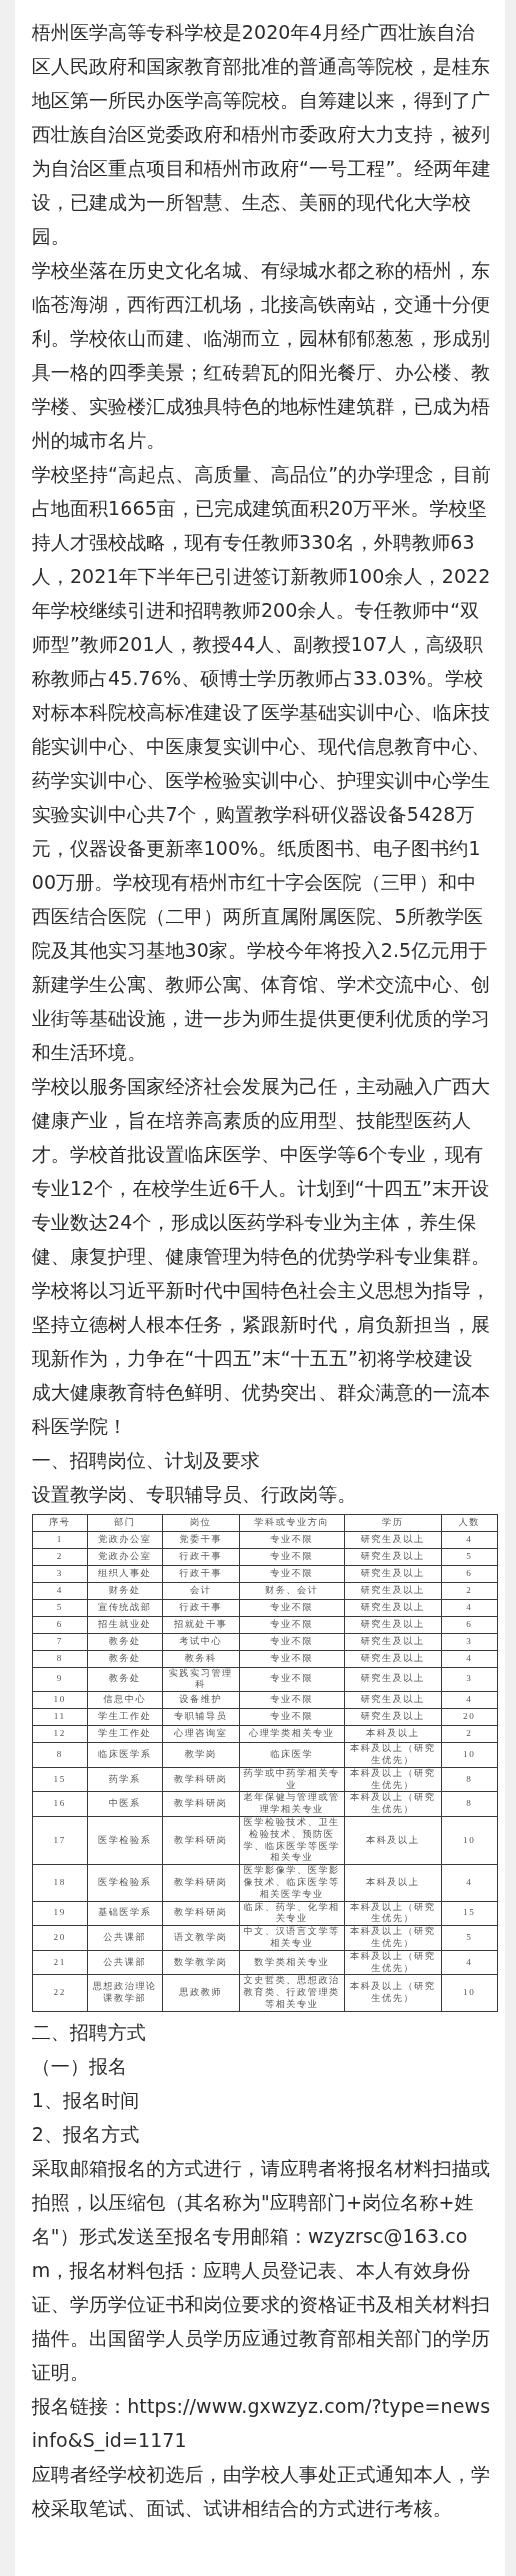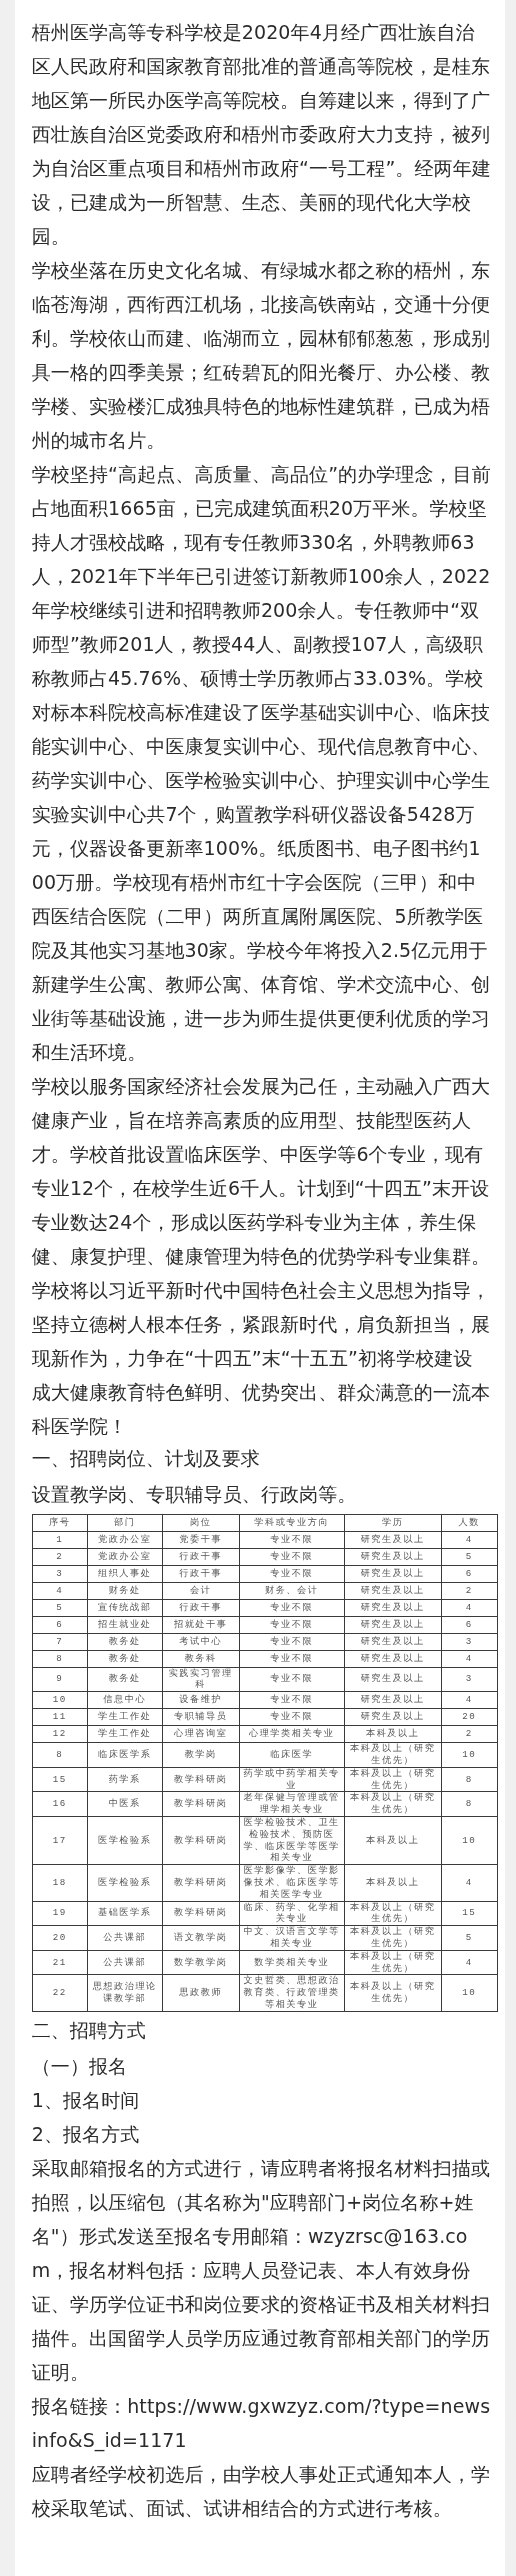--- a/index.html
+++ b/index.html
@@ -21,26 +21,26 @@
     padding-left: 17px;
     padding-right: 13.3px;
   }
   .p {
     font-size: 19px;
     line-height: 34px;
     margin: 0;
     letter-spacing: 0.1px;
     word-break: break-all;
   }
-  .h { font-size: 19px; line-height: 34px; margin: 0; font-family: Liberation Mono, monospace; }
+  .h { font-size: 19px; line-height: 34px; margin: 0; }
   .jobs {
     border-collapse: collapse;
     width: 465px;
     margin: 2.9px 0 2.9px 0;
-    font-family: Liberation Mono, monospace;
+    font-family: Liberation Serif, serif;
     font-size: 9.2px;
     color: #555;
     table-layout: fixed;
   }
   .jobs th, .jobs td {
     border: 0.9px solid #3a3a3a;
     text-align: center;
     vertical-align: middle;
     padding: 0 2.2px;
     line-height: 11.8px;

